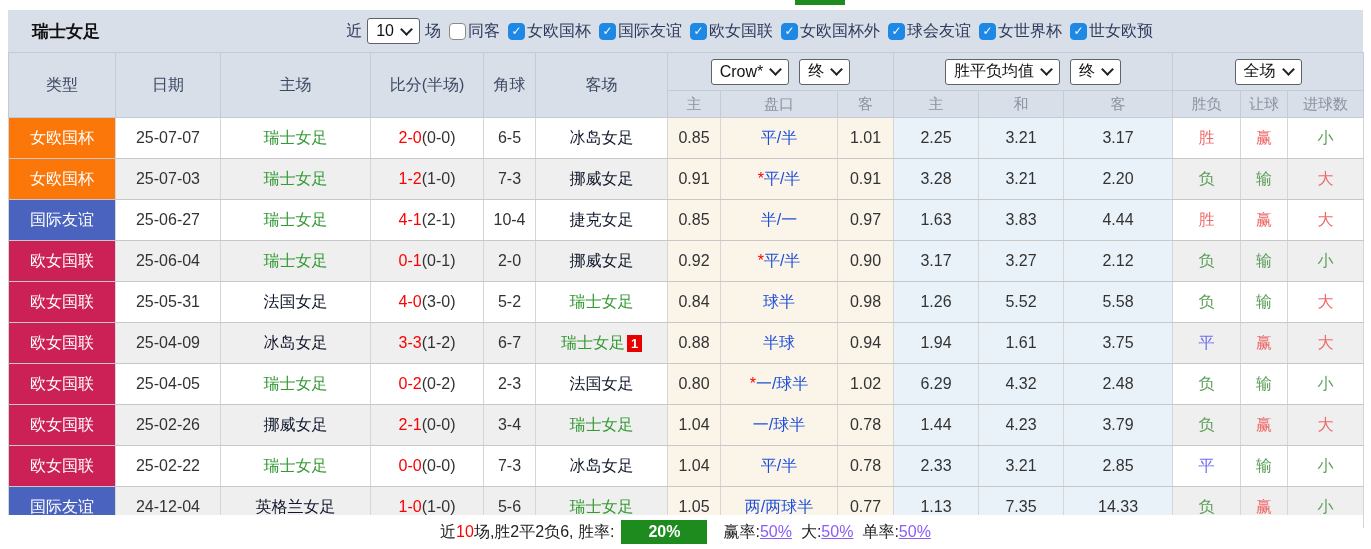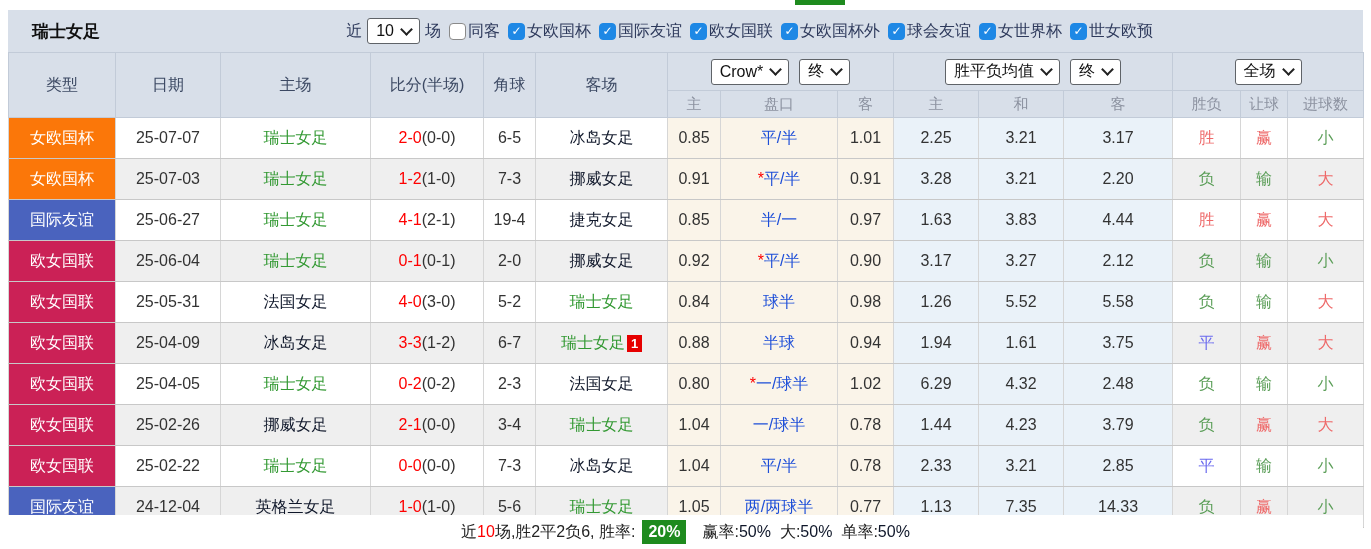--- a/index.html
+++ b/index.html
@@ -46,23 +46,23 @@
   .numbadge{display:inline-block;background:#E60000;color:#fff;font-size:13px;font-weight:bold;
             padding:0 4px;line-height:17px;margin-left:2px;vertical-align:middle;}
   .numbadge:empty{display:none;}
   td.resc[data-c="red"]{color:#EE6A6A;}
   td.resc[data-c="green"]{color:#5B9E58;}
   td.resc[data-c="blue"]{color:#6A6AEE;}
   
   .footer{position:absolute;left:8px;right:8px;bottom:0;height:34px;background:#fff;
           display:flex;align-items:center;justify-content:center;font-size:16px;color:#222;}
   .footer .red{color:#FE0000;}
-  .badge20{background:#1E8B1E;color:#fff;font-weight:bold;padding:3px 6px;margin:0 7px;}
+  .badge20{background:#1E8B1E;color:#fff;font-weight:bold;padding:3px 27px;margin:0 7px;}
   .seg{margin-left:9px;}
-  .seg .pct{color:#0f172a;}
+  .seg .pct{color:#8b5cf6;text-decoration:underline;}
 </style>
 </head>
 <body>
 
 <div class="page">
   <div class="green-bar"></div>
 
   <div class="topbar">
     <span class="title">瑞士女足</span>
     <div class="controls">
@@ -231,21 +231,21 @@
       </tr>
         <tr>
         <td class="type" data-tone="blue">国际友谊</td>
         <td>25-06-27</td>
         <td>
           <span class="team" data-green="true">瑞士女足</span>
         </td>
         <td>
           <span class="score">4-1</span><span class="half">(2-1)</span>
         </td>
-        <td>19-4</td>
+        <td>10-4</td>
         <td>
           <span class="team" data-green="false">捷克女足</span>
         </td>
         <td class="odds">0.85</td>
         <td class="odds">
           <span class="star"></span><span class="hc">半/一</span>
         </td>
         <td class="odds">0.97</td>
         <td class="avgcol">1.63</td>
         <td class="avgcol">3.83</td>

